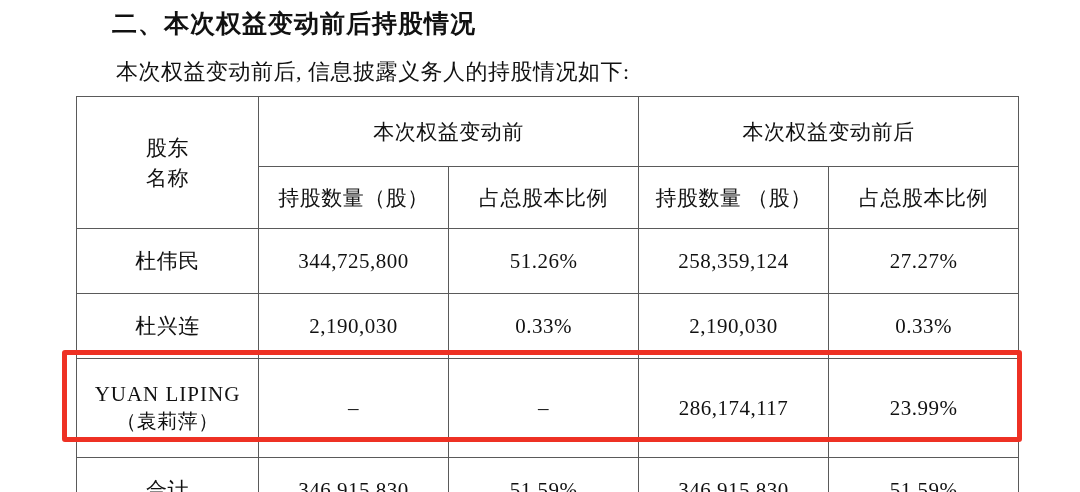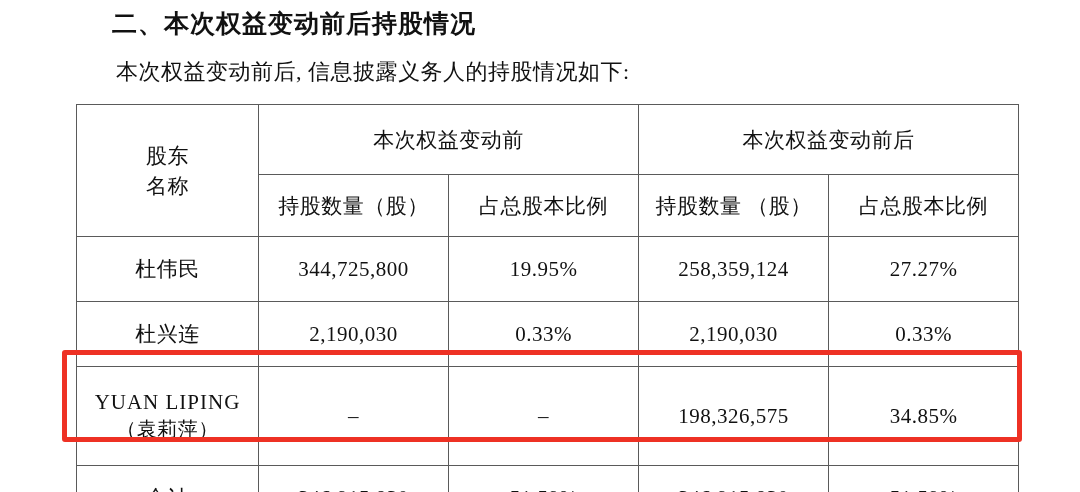--- a/index.html
+++ b/index.html
@@ -24,21 +24,21 @@
   }
   .section-heading {
     font-size: 25px;
     font-weight: bold;
     letter-spacing: 1px;
     margin: 6px 0 0 42px;
     line-height: 36px;
   }
   .intro-line {
     font-size: 22px;
-    margin: 14px 0 16px 46px;
+    margin: 14px 0 8px 46px;
     line-height: 32px;
     letter-spacing: 0.5px;
   }
   table.holding-table {
     border-collapse: collapse;
     width: 942px;
     margin-left: 6px;
     table-layout: fixed;
   }
   table.holding-table td,
@@ -134,40 +134,40 @@
         <th>持股数量（股）</th>
         <th>占总股本比例</th>
         <th>持股数量 （股）</th>
         <th>占总股本比例</th>
       </tr>
     </thead>
     <tbody>
       <tr class="data-row">
         <td>杜伟民</td>
         <td class="num">344,725,800</td>
-        <td class="num">19.95%</td>
+        <td class="num">51.26%</td>
         <td class="num">258,359,124</td>
         <td class="num">27.27%</td>
       </tr>
       <tr class="data-row">
         <td>杜兴连</td>
         <td class="num">2,190,030</td>
         <td class="num">0.33%</td>
         <td class="num">2,190,030</td>
         <td class="num">0.33%</td>
       </tr>
       <tr class="row-highlight">
         <td>
           <span class="name-latin">YUAN LIPING</span>
           <span class="name-cn">（袁莉萍）</span>
         </td>
         <td class="dash">–</td>
         <td class="dash">–</td>
-        <td class="num">198,326,575</td>
-        <td class="num">34.85%</td>
+        <td class="num">286,174,117</td>
+        <td class="num">23.99%</td>
       </tr>
       <tr class="data-row">
         <td>合计</td>
         <td class="num">346,915,830</td>
         <td class="num">51.59%</td>
         <td class="num">346,915,830</td>
         <td class="num">51.59%</td>
       </tr>
     </tbody>
   </table>

